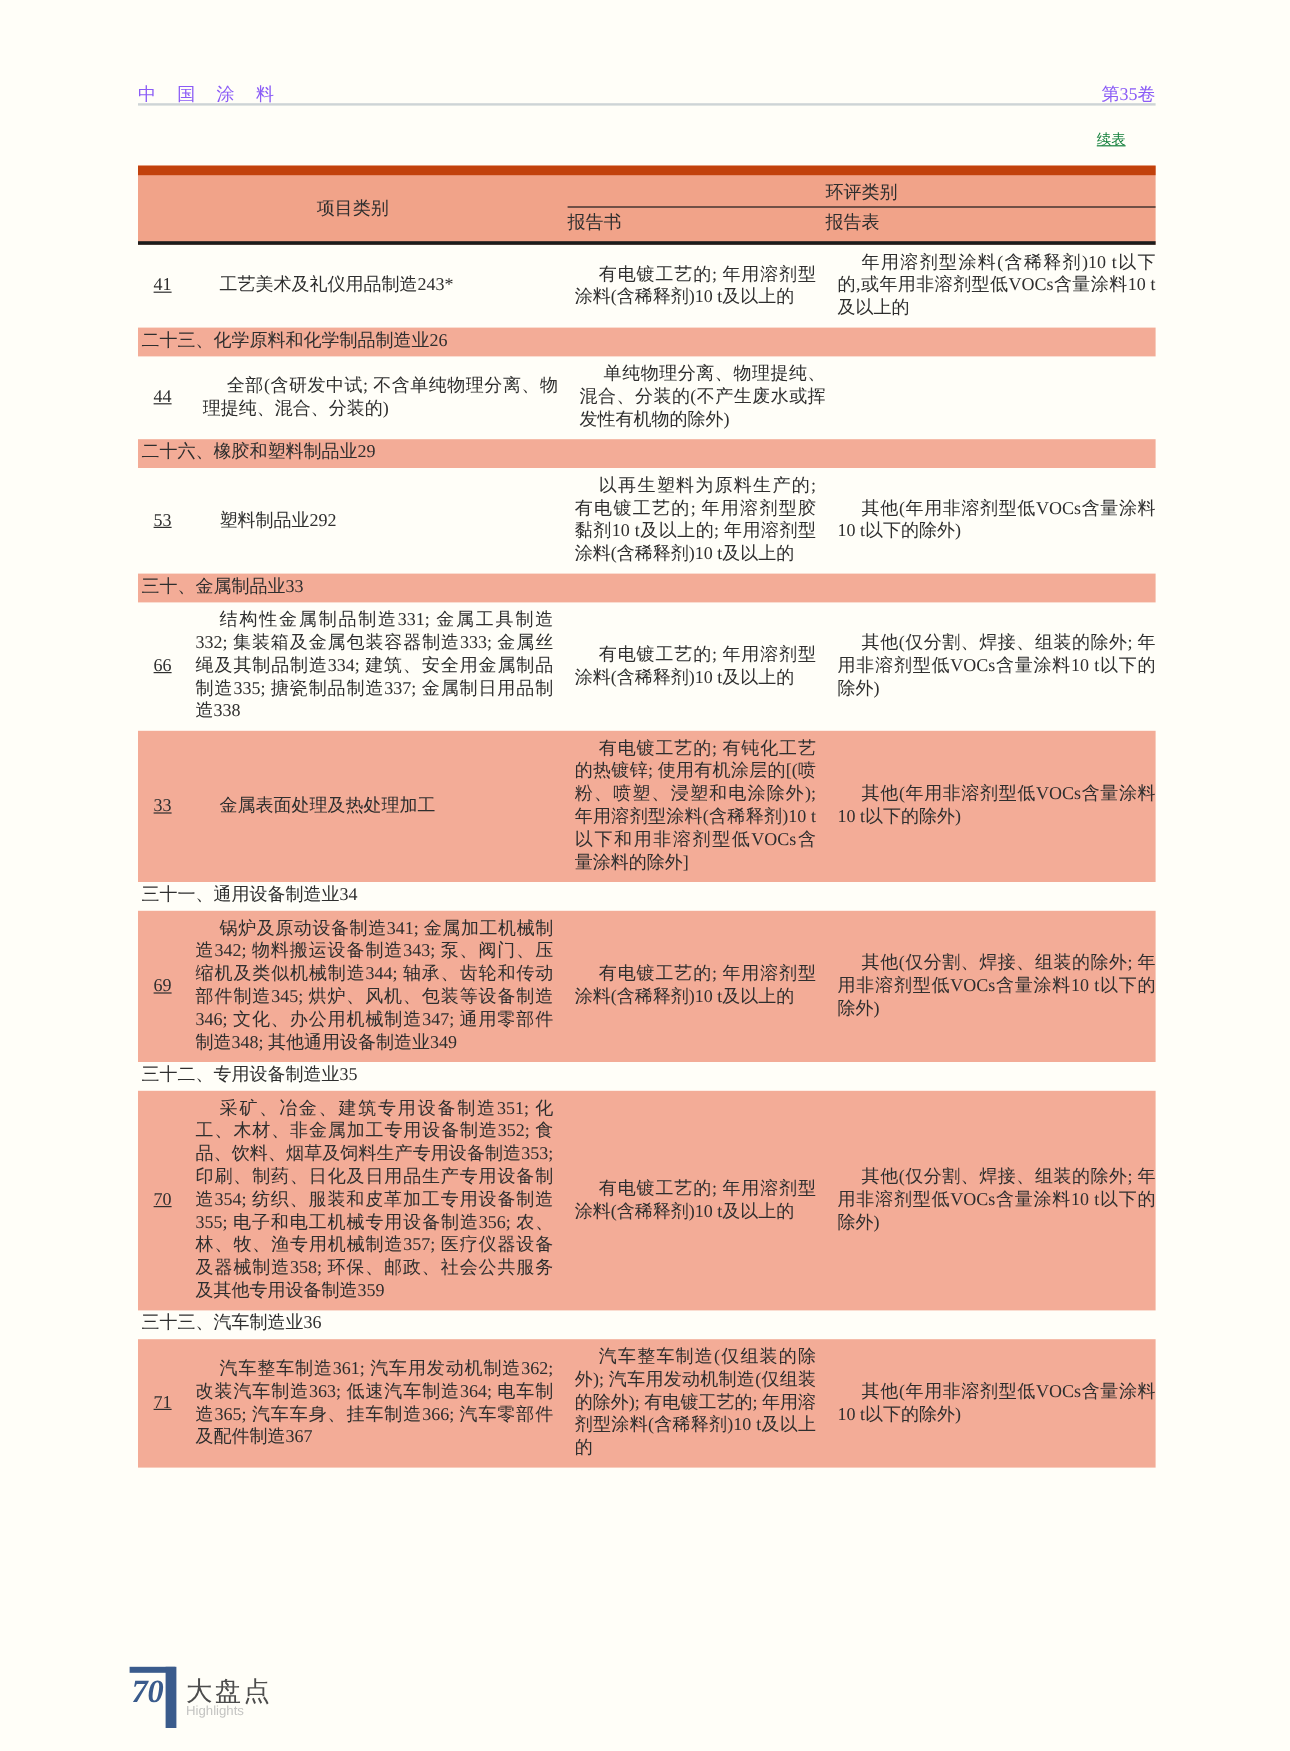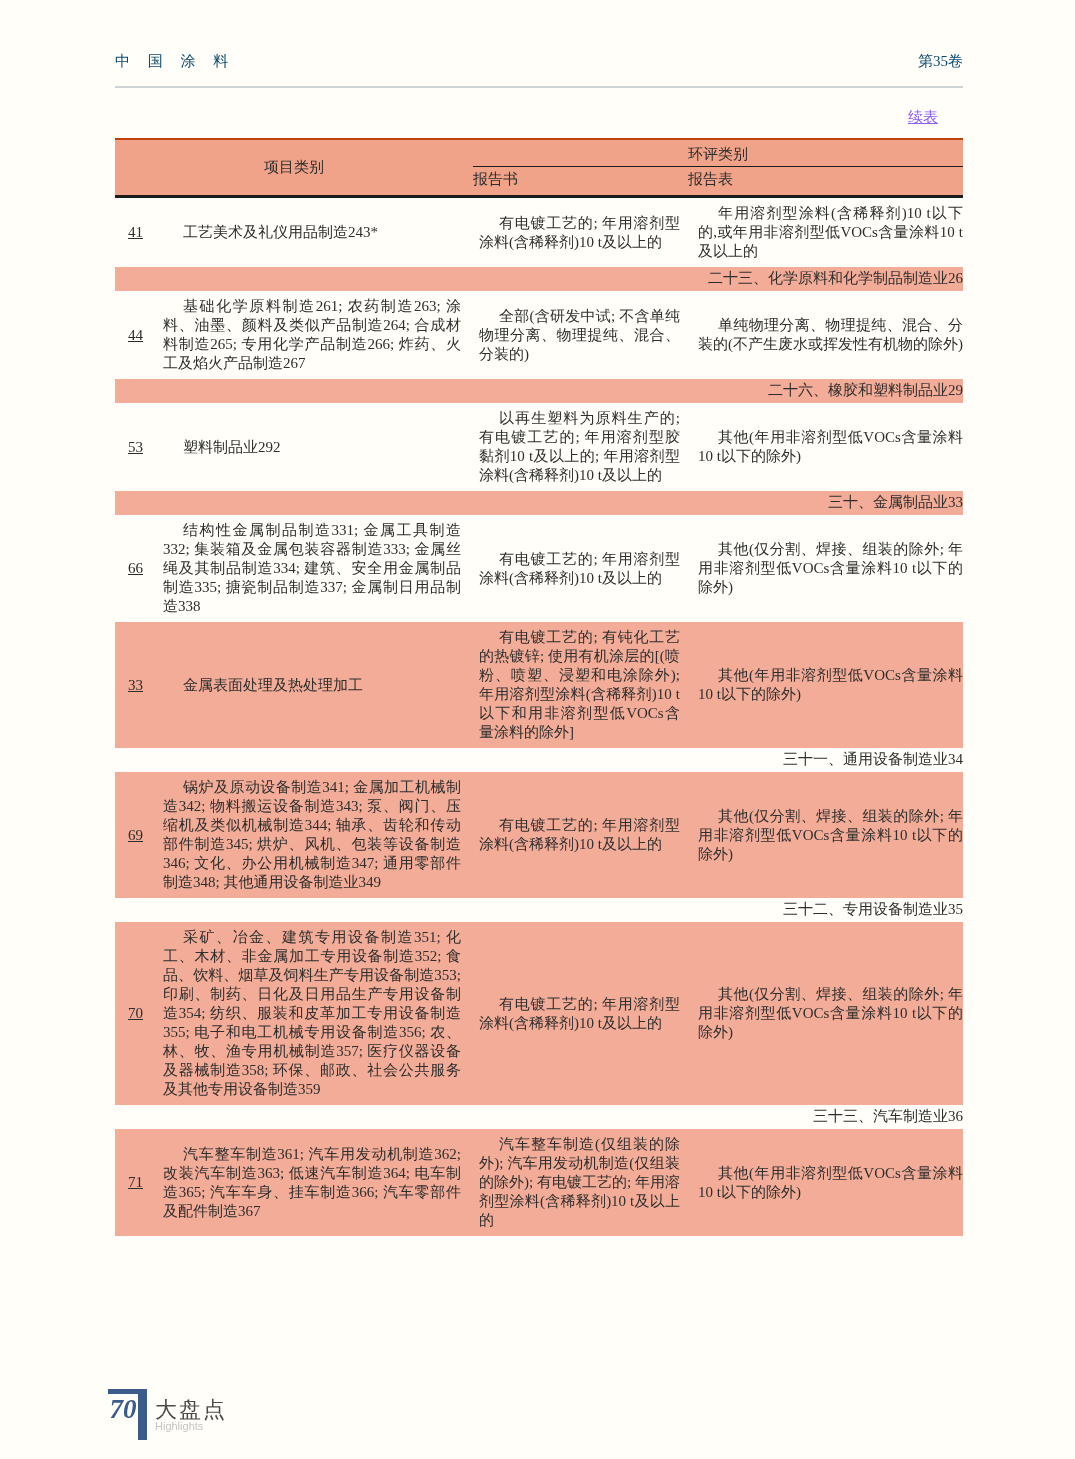--- a/index.html
+++ b/index.html
@@ -9,45 +9,45 @@
     --ink:#2e2e2e;
     --paper:#FFFEF8;
   }
   html,body{margin:0;padding:0;}
   body{
     width:1075px;height:1459px;position:relative;overflow:hidden;
     background:var(--paper);color:var(--ink);
     font-family:"Liberation Serif","DejaVu Serif",serif;
   }
   
-  .running-head{position:absolute;left:115px;top:52px;width:848px;
+  .running-head{position:absolute;left:115px;top:69px;width:848px;
     display:flex;justify-content:space-between;align-items:flex-end;
-    color:#0c4a6e;font-size:15px;}
+    color:#8b5cf6;font-size:15px;}
   .journal-name{letter-spacing:7px;}
   .head-rule{position:absolute;left:115px;top:86px;width:848px;height:0;
     border-top:2px solid #ced4d6;}
-  .continued{position:absolute;top:108px;right:137px;font-size:15px;color:#8b5cf6;text-decoration:underline;}
+  .continued{position:absolute;top:108px;right:137px;font-size:12px;color:#15803d;text-decoration:underline;}
   
   .table{position:absolute;left:115px;top:138px;width:848px;font-size:15px;}
   .thead{background:var(--header-fill);
-    border-top:2px solid #c2410c;border-bottom:3px solid #1c1c1c;
+    border-top:8px solid #c2410c;border-bottom:3px solid #1c1c1c;
     display:grid;grid-template-columns:358px 1fr;}
   .th-category{display:flex;align-items:center;justify-content:center;}
   .th-eia{text-align:center;padding:5px 0 2px;}
   .th-sub{display:grid;grid-template-columns:215px 1fr;border-top:1px solid #1c1c1c;}
   .th-sub .th-cell{text-align:left;padding:3px 0 6px;}
   .tbody{}
   .row{display:grid;grid-template-columns:48px 310px 215px 275px;
     align-items:center;line-height:19px;}
   .row.hl{background:var(--band-fill);}
   .c-no{padding-left:13px;align-self:center;text-decoration:underline;}
   .c-cat{text-align:justify;text-indent:20px;padding:6px 12px 6px 0;}
   .c-book{text-align:justify;text-indent:20px;padding:6px 8px 6px 6px;}
   .c-form{text-align:justify;text-indent:20px;padding:6px 0 6px 10px;}
-  .band{padding:3px 0 4px 3px;line-height:17px;text-align:right;}
+  .band{padding:3px 0 4px 3px;line-height:17px;}
   .band.hl{background:var(--band-fill);}
   
   .footer{position:absolute;left:108px;top:1388px;width:260px;height:62px;}
   .f-bar-h{position:absolute;left:0;top:1px;width:38px;height:5px;background:var(--accent);}
   .f-bar-v{position:absolute;left:30px;top:1px;width:9px;height:51px;background:var(--accent);}
   .f-num{position:absolute;left:1px;top:6px;width:28px;text-align:center;
     font-style:italic;font-weight:bold;font-size:27px;color:var(--accent);}
   .f-title{position:absolute;left:47px;top:7px;font-size:22px;color:#4c4c4c;
     letter-spacing:2px;font-family:"Liberation Sans","DejaVu Sans",sans-serif;}
   .f-sub{position:absolute;left:47px;top:32px;font-size:11px;color:#c4c4c2;
@@ -77,21 +77,20 @@
   <div class="tbody" id="tbody">
       <div class="row">
         <div class="c-no">41</div>
         <div class="c-cat">工艺美术及礼仪用品制造243*</div>
         <div class="c-book">有电镀工艺的; 年用溶剂型涂料(含稀释剂)10 t及以上的</div>
         <div class="c-form">年用溶剂型涂料(含稀释剂)10 t以下的,或年用非溶剂型低VOCs含量涂料10 t及以上的</div>
       </div>
       <div class="band hl">二十三、化学原料和化学制品制造业26</div>
       <div class="row">
         <div class="c-no">44</div>
-        <div class="c-cat">基础化学原料制造261; 农药制造263; 涂料、油墨、颜料及类似产品制造264; 合成材料制造265; 专用化学产品制造266; 炸药、火工及焰火产品制造267</div>
         <div class="c-book">全部(含研发中试; 不含单纯物理分离、物理提纯、混合、分装的)</div>
         <div class="c-form">单纯物理分离、物理提纯、混合、分装的(不产生废水或挥发性有机物的除外)</div>
       </div>
       <div class="band hl">二十六、橡胶和塑料制品业29</div>
       <div class="row">
         <div class="c-no">53</div>
         <div class="c-cat">塑料制品业292</div>
         <div class="c-book">以再生塑料为原料生产的; 有电镀工艺的; 年用溶剂型胶黏剂10 t及以上的; 年用溶剂型涂料(含稀释剂)10 t及以上的</div>
         <div class="c-form">其他(年用非溶剂型低VOCs含量涂料10 t以下的除外)</div>
       </div>

